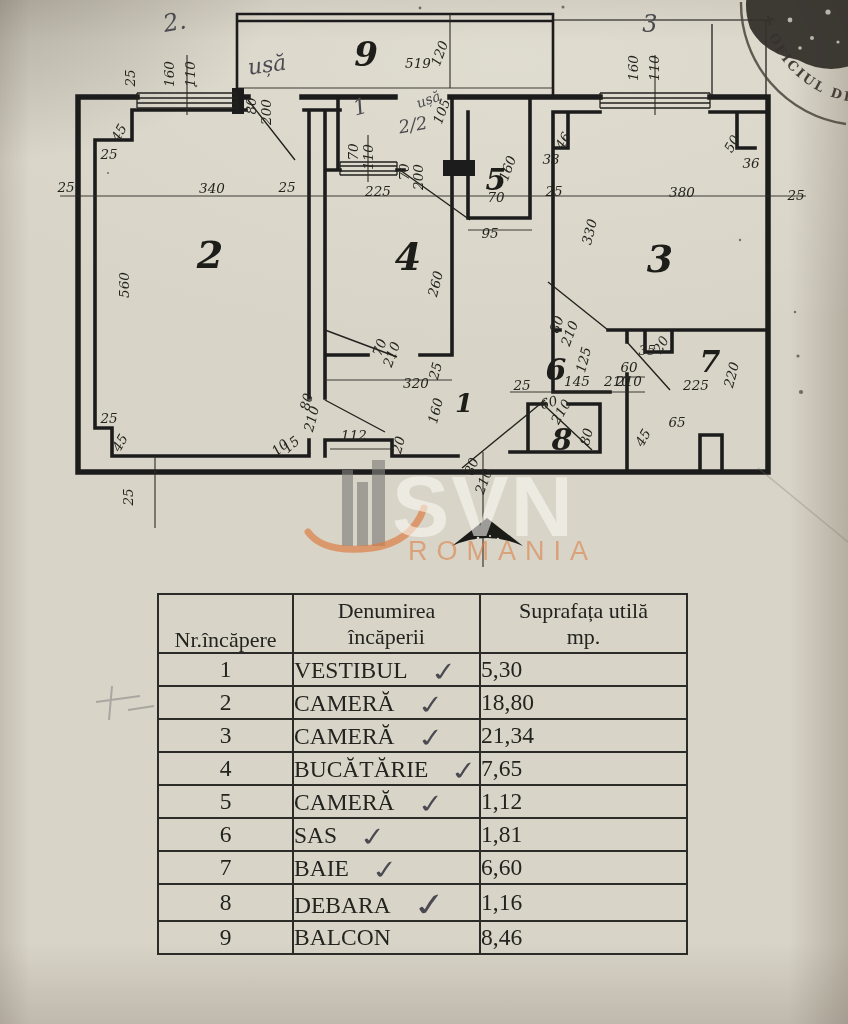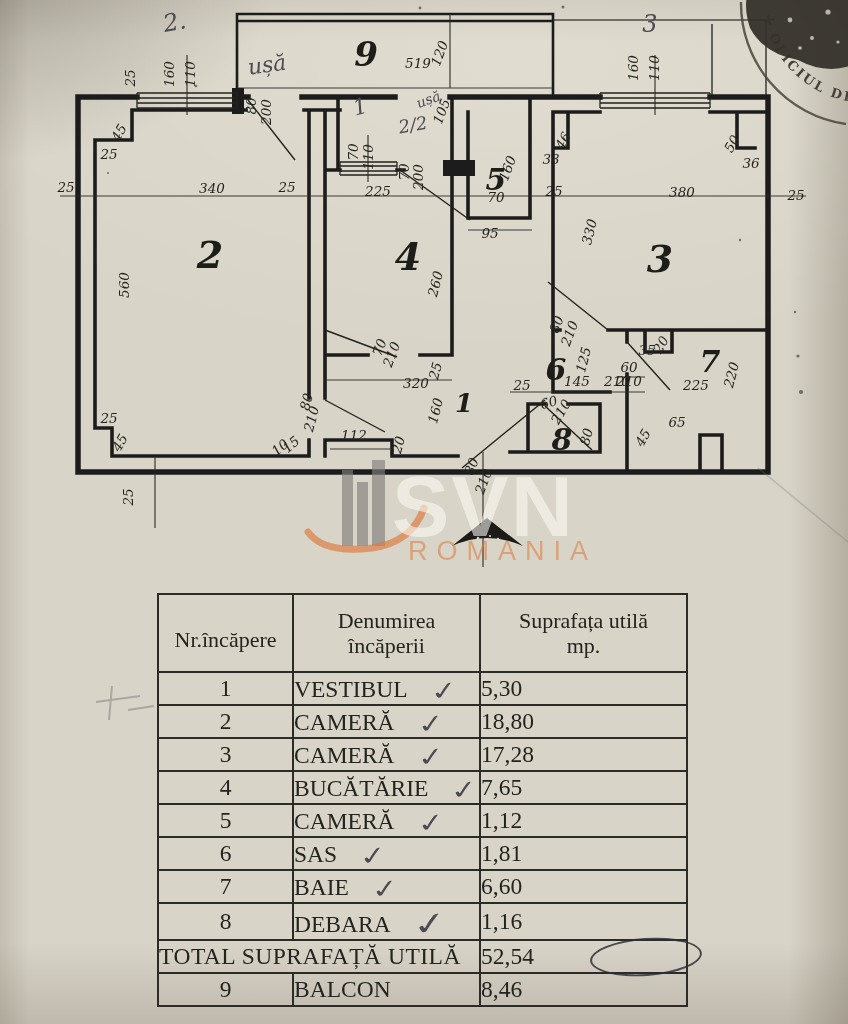--- a/index.html
+++ b/index.html
@@ -253,21 +253,21 @@
     <rect class="bld" x="92" y="12" width="13" height="86"></rect>
   </g>
   <path class="swoosh" d="M28,84 Q44,106 92,100 Q132,94 144,60"></path>
   <text class="brand" x="112" y="88">SVN</text>
   <text class="country" x="128" y="112">ROMANIA</text>
 </svg>
 
 <table class="tbl">
   <tbody>
   <tr class="hdr">
-    <td class="c-nr" style="vertical-align:bottom;padding-bottom:19px;"><span>Nr.încăpere</span></td>
+    <td class="c-nr" style="vertical-align:bottom;padding-bottom:0;"><span>Nr.încăpere</span></td>
     <td class="c-name" style="text-align:center;padding-left:0;">
       <div>Denumirea</div>
           <div>încăperii</div>
     </td>
     <td class="c-area" style="text-align:center;padding-right:0;">
       <div>Suprafața utilă</div>
           <div>mp.</div>
     </td>
   </tr>
 
@@ -277,21 +277,21 @@
     <td class="c-area">5,30</td>
   </tr>
   <tr>
     <td class="c-nr">2</td>
     <td class="c-name"><span>CAMERĂ</span><span class="check">✓</span></td>
     <td class="c-area">18,80</td>
   </tr>
   <tr>
     <td class="c-nr">3</td>
     <td class="c-name"><span>CAMERĂ</span><span class="check">✓</span></td>
-    <td class="c-area">17,28</td>
+    <td class="c-area">21,34</td>
   </tr>
   <tr>
     <td class="c-nr">4</td>
     <td class="c-name"><span>BUCĂTĂRIE</span><span class="check">✓</span></td>
     <td class="c-area">7,65</td>
   </tr>
   <tr>
     <td class="c-nr">5</td>
     <td class="c-name"><span>CAMERĂ</span><span class="check">✓</span></td>
     <td class="c-area">1,12</td>
@@ -306,25 +306,18 @@
     <td class="c-name"><span>BAIE</span><span class="check">✓</span></td>
     <td class="c-area">6,60</td>
   </tr>
   <tr>
     <td class="c-nr">8</td>
     <td class="c-name"><span>DEBARA</span><span class="check" style="font-size:30px;">✓</span></td>
     <td class="c-area">1,16</td>
   </tr>
 
   <tr>
-    <td class="merged" colspan="2">TOTAL SUPRAFAȚĂ UTILĂ</td>
-    <td class="c-area">
-      <span>52,54</span>
-      <span class="hand-circle"></span>
-    </td>
-  </tr>
-  <tr>
     <td class="c-nr">9</td>
     <td class="c-name"><span>BALCON</span></td>
     <td class="c-area">8,46</td>
   </tr>
   </tbody>
 </table>
 
 </body></html>

